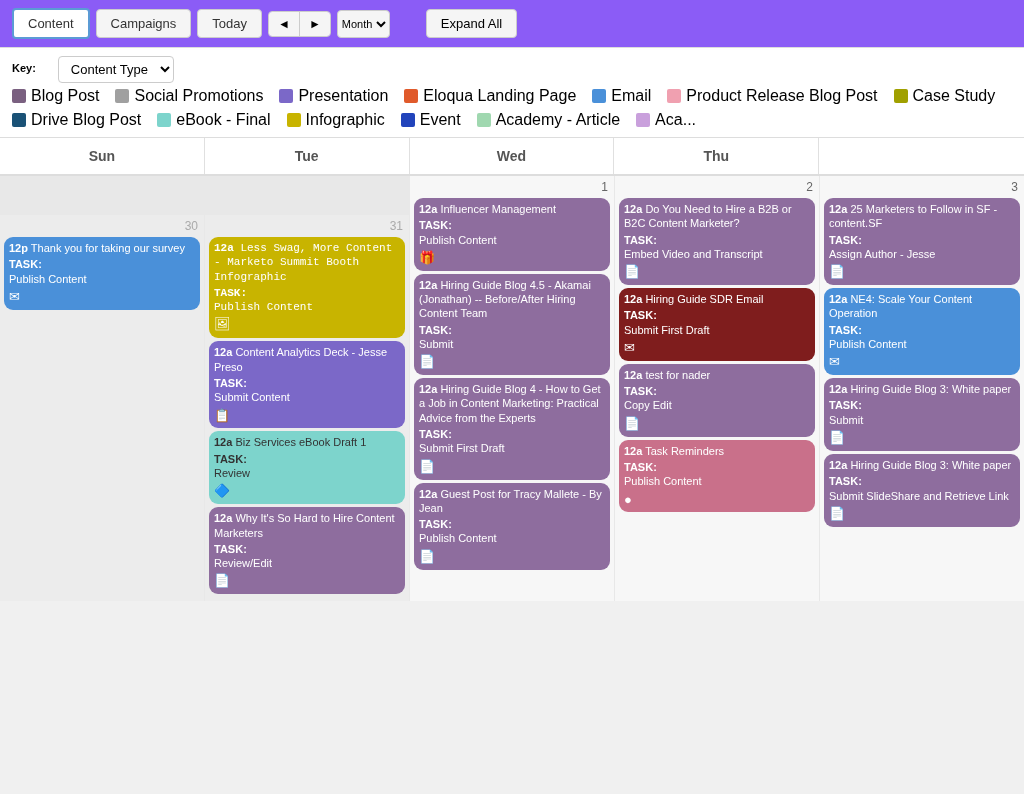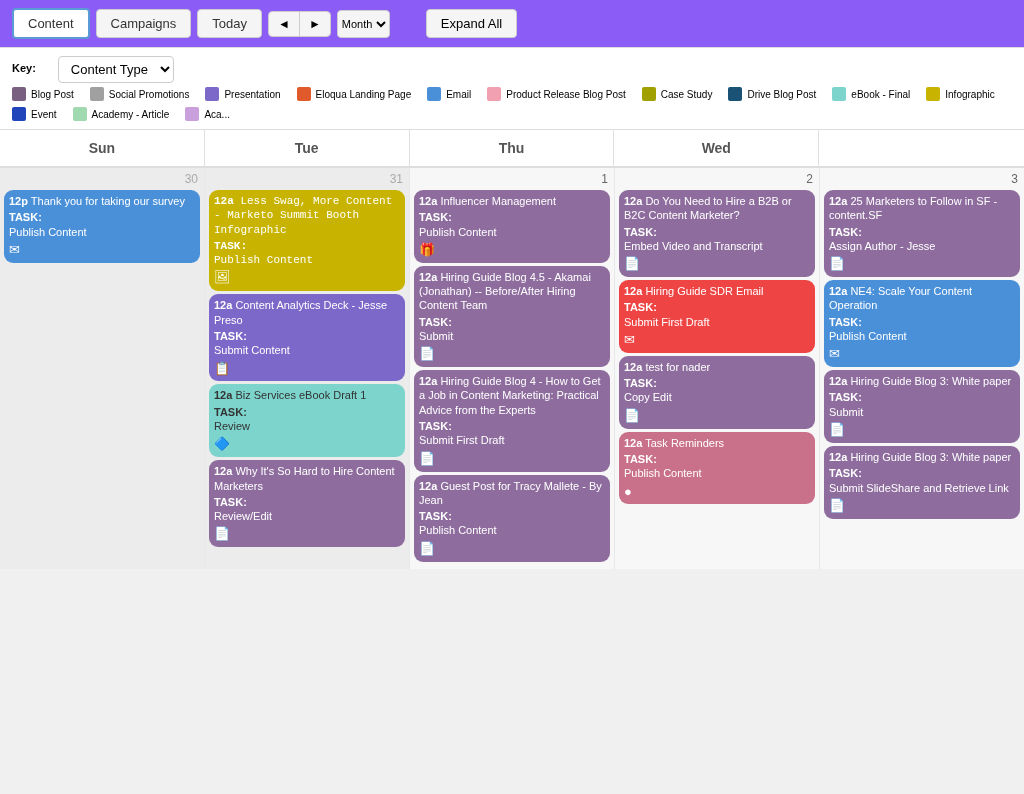--- a/index.html
+++ b/index.html
@@ -93,21 +93,21 @@
     .key-items {
       display: flex;
       flex-wrap: wrap;
       gap: 6px 16px;
       align-items: center;
     }
     .key-item {
       display: flex;
       align-items: center;
       gap: 5px;
-      font-size: 10px;
+      font-size: 16px;
       white-space: nowrap;
     }
     .key-swatch {
       width: 14px;
       height: 14px;
       border-radius: 2px;
       flex-shrink: 0;
     }
 
     
@@ -136,20 +136,21 @@
     }
     .cal-day {
       background: #f7f7f7;
       min-height: 160px;
       padding: 4px;
       vertical-align: top;
       position: relative;
     }
     .cal-day.other-month {
       background: #ececec;
+      margin-top: 39px;
     }
     .day-number {
       text-align: right;
       color: #aaa;
       font-size: 12px;
       margin-bottom: 4px;
       padding-right: 2px;
     }
     .day-number.current-month {
       color: #666;
@@ -263,22 +264,22 @@
         <span>Aca...</span>
       </div>
     </div>
 </div>
 
 <div class="calendar-wrapper">
   <div class="calendar-header">
 
   <div class="cal-header-cell">Sun</div>
       <div class="cal-header-cell">Tue</div>
+      <div class="cal-header-cell">Wed</div>
       <div class="cal-header-cell">Thu</div>
-      <div class="cal-header-cell">Wed</div>
     </div>
   <div class="calendar-body">
 
   <div class="cal-day other-month">
         <div class="day-number">30</div>
         <div class="event-card" style="background-color: rgb(74, 144, 217);"><span class="event-time">12p</span> <span class="event-title">Thank you for taking our survey</span><div class="task-label">TASK:</div><div class="task-text">Publish Content</div><div class="event-icon">✉</div></div>
       </div>
       <div class="cal-day other-month">
         <div class="day-number">31</div>
         <div class="event-card" style="background-color: rgb(200, 180, 0); font-family: Liberation Mono, monospace;"><span class="event-time">12a</span> <span class="event-title">Less Swag, More Content - Marketo Summit Booth Infographic</span><div class="task-label">TASK:</div><div class="task-text">Publish Content</div><div class="event-icon">🖼</div></div>
@@ -289,21 +290,21 @@
       <div class="cal-day">
         <div class="day-number current-month">1</div>
         <div class="event-card" style="background-color: rgb(142, 109, 158);"><span class="event-time">12a</span> <span class="event-title">Influencer Management</span><div class="task-label">TASK:</div><div class="task-text">Publish Content</div><div class="event-icon">🎁</div></div>
         <div class="event-card" style="background-color: rgb(142, 109, 158);"><span class="event-time">12a</span> <span class="event-title">Hiring Guide Blog 4.5 - Akamai (Jonathan) -- Before/After Hiring Content Team</span><div class="task-label">TASK:</div><div class="task-text">Submit</div><div class="event-icon">📄</div></div>
         <div class="event-card" style="background-color: rgb(142, 109, 158);"><span class="event-time">12a</span> <span class="event-title">Hiring Guide Blog 4 - How to Get a Job in Content Marketing: Practical Advice from the Experts</span><div class="task-label">TASK:</div><div class="task-text">Submit First Draft</div><div class="event-icon">📄</div></div>
         <div class="event-card" style="background-color: rgb(142, 109, 158);"><span class="event-time">12a</span> <span class="event-title">Guest Post for Tracy Mallete - By Jean</span><div class="task-label">TASK:</div><div class="task-text">Publish Content</div><div class="event-icon">📄</div></div>
       </div>
       <div class="cal-day">
         <div class="day-number current-month">2</div>
         <div class="event-card" style="background-color: rgb(142, 109, 158);"><span class="event-time">12a</span> <span class="event-title">Do You Need to Hire a B2B or B2C Content Marketer?</span><div class="task-label">TASK:</div><div class="task-text">Embed Video and Transcript</div><div class="event-icon">📄</div></div>
-        <div class="event-card" style="background-color: #ef4444;"><span class="event-time">12a</span> <span class="event-title">Hiring Guide SDR Email</span><div class="task-label">TASK:</div><div class="task-text">Submit First Draft</div><div class="event-icon">✉</div></div>
+        <div class="event-card" style="background-color: #7f1d1d;"><span class="event-time">12a</span> <span class="event-title">Hiring Guide SDR Email</span><div class="task-label">TASK:</div><div class="task-text">Submit First Draft</div><div class="event-icon">✉</div></div>
         <div class="event-card" style="background-color: rgb(142, 109, 158);"><span class="event-time">12a</span> <span class="event-title">test for nader</span><div class="task-label">TASK:</div><div class="task-text">Copy Edit</div><div class="event-icon">📄</div></div>
         <div class="event-card" style="background-color: rgb(201, 112, 138);"><span class="event-time">12a</span> <span class="event-title">Task Reminders</span><div class="task-label">TASK:</div><div class="task-text">Publish Content</div><div class="event-icon">●</div></div>
       </div>
       <div class="cal-day">
         <div class="day-number current-month">3</div>
         <div class="event-card" style="background-color: rgb(142, 109, 158);"><span class="event-time">12a</span> <span class="event-title">25 Marketers to Follow in SF - content.SF</span><div class="task-label">TASK:</div><div class="task-text">Assign Author - Jesse</div><div class="event-icon">📄</div></div>
         <div class="event-card" style="background-color: rgb(74, 144, 217);"><span class="event-time">12a</span> <span class="event-title">NE4: Scale Your Content Operation</span><div class="task-label">TASK:</div><div class="task-text">Publish Content</div><div class="event-icon">✉</div></div>
         <div class="event-card" style="background-color: rgb(142, 109, 158);"><span class="event-time">12a</span> <span class="event-title">Hiring Guide Blog 3: White paper</span><div class="task-label">TASK:</div><div class="task-text">Submit</div><div class="event-icon">📄</div></div>
         <div class="event-card" style="background-color: rgb(142, 109, 158);"><span class="event-time">12a</span> <span class="event-title">Hiring Guide Blog 3: White paper</span><div class="task-label">TASK:</div><div class="task-text">Submit SlideShare and Retrieve Link</div><div class="event-icon">📄</div></div>
       </div>

